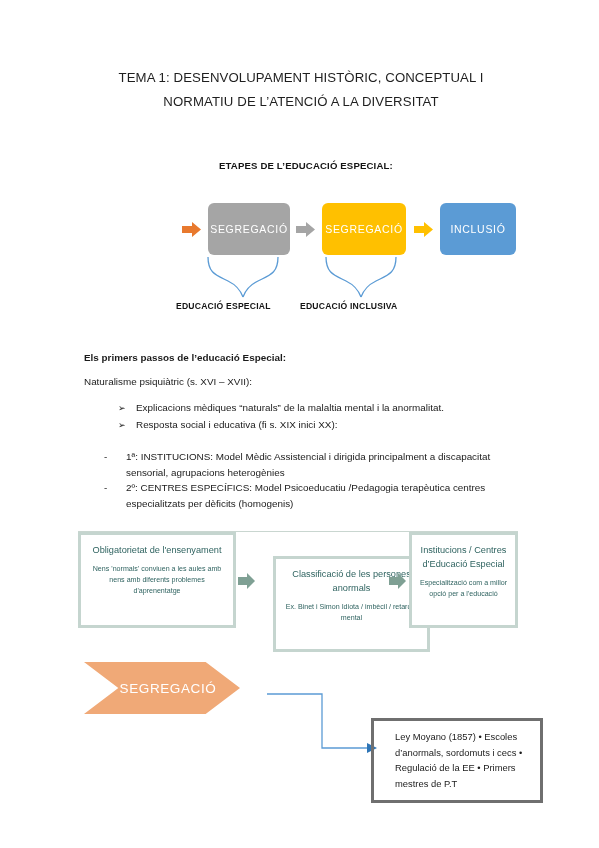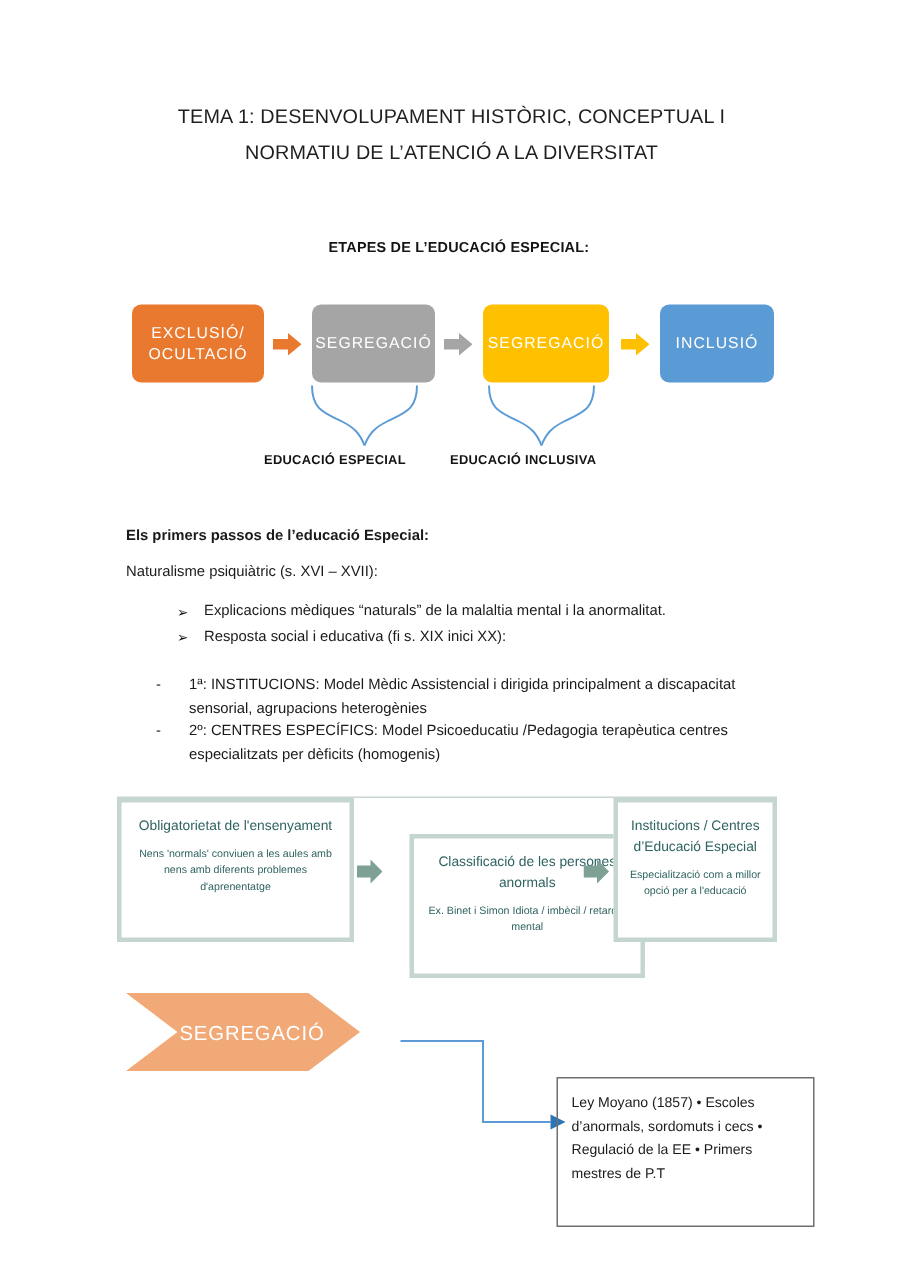--- a/index.html
+++ b/index.html
@@ -197,44 +197,41 @@
     width: 145px;
     height: 70px;
   }
 
   
   #note-box {
     position: absolute;
     left: 371px;
     top: 718px;
     width: 172px;
-    height: 100px;
-    border: 1px solid #8b5cf6;
+    height: 85px;
+    border: 3px solid #8b5cf6;
     box-sizing: border-box;
-    padding: 8px 9px 0 9px;
+    padding: 8px 9px 0 21px;
     font-size: 9.4px;
     line-height: 15.5px;
     color: #1b1b1b;
   }
 </style>
 </head>
 <body>
 
 <div id="doc-title">
   <span class="line">TEMA 1: DESENVOLUPAMENT HISTÒRIC, CONCEPTUAL I</span>
   <span class="line">NORMATIU DE L’ATENCIÓ A LA DIVERSITAT</span>
 </div>
 
 <div id="etapes-heading">ETAPES DE L’EDUCACIÓ ESPECIAL:</div>
 
 <div id="stage-flow">
 
-  <div class="stage-box" id="stage-0" style="left: 0px; width: 88px; background: rgb(232, 121, 46); color: rgb(255, 255, 255);">
-    <span>EXCLUSIÓ/ OCULTACIÓ</span>
-  </div>
 
   <div class="stage-arrow" style="left:94px;">
     <svg width="19" height="15" viewBox="0 0 19 15">
       <path d="M0 4 L10 4 L10 0 L19 7.5 L10 15 L10 11 L0 11 Z" fill="#E8792E"></path>
     </svg>
   </div>
 
   <div class="stage-box" id="stage-1" style="left: 120px; width: 82px; background: rgb(165, 165, 165); color: rgb(255, 255, 255);">
     <span>SEGREGACIÓ</span>
   </div>

